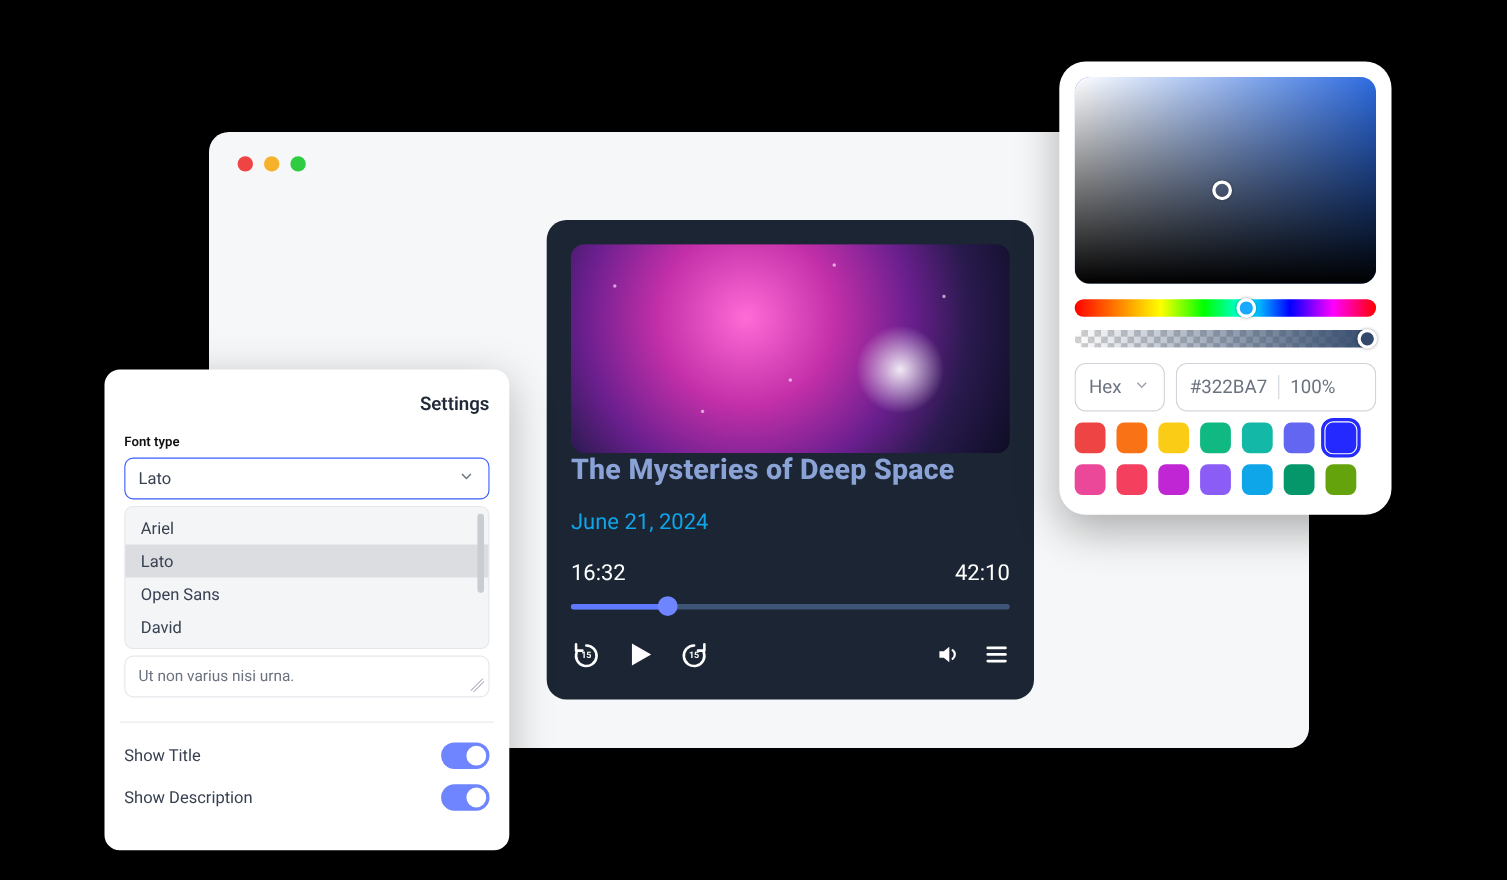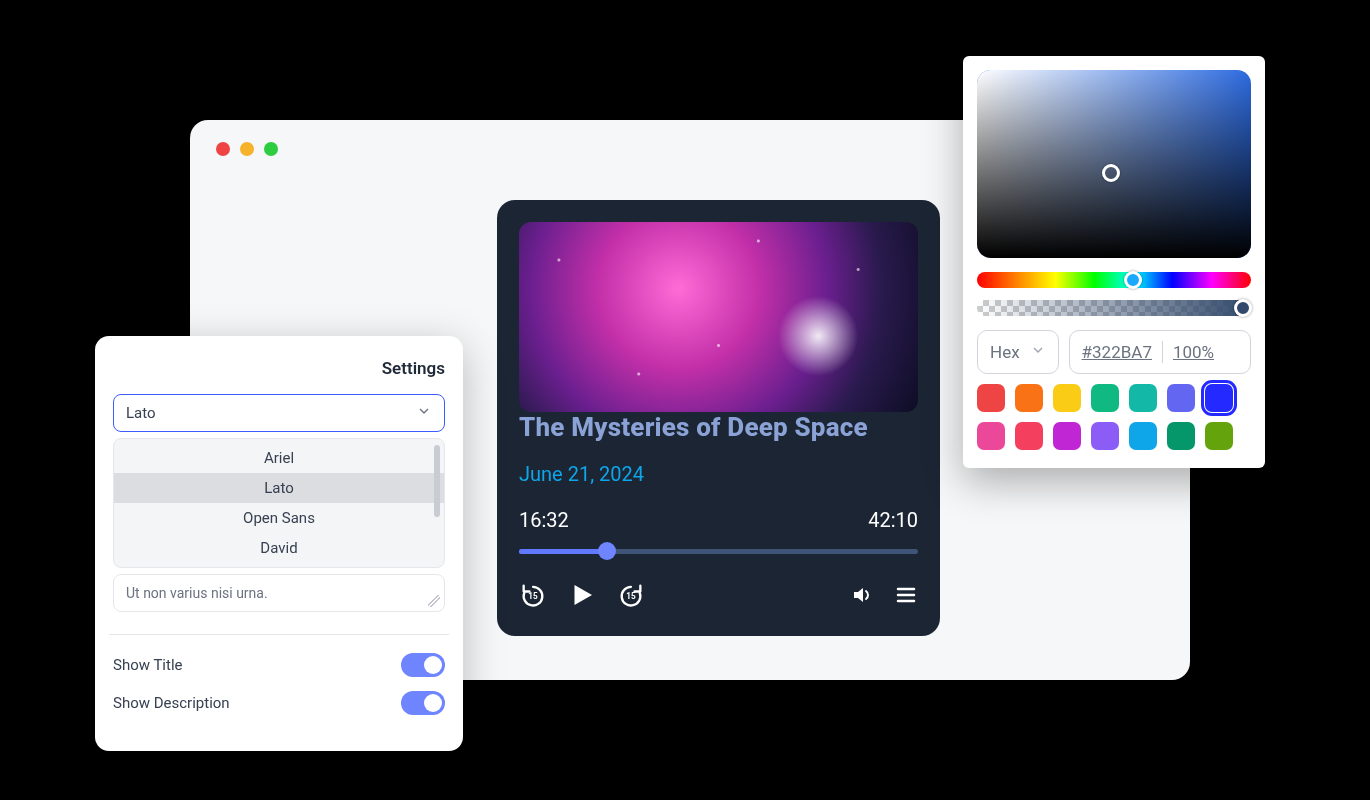--- a/index.html
+++ b/index.html
@@ -79,42 +79,42 @@
   }
   .select .chev { color:#6b7280; }
   .dropdown {
     margin-top:6px; border:1px solid #e5e7eb; border-radius:8px;
     background:#f4f5f7; padding:4px 0; position:relative;
   }
   .dropdown .scrollbar{
     position:absolute; right:4px; top:6px; width:6px; height:72px;
     background:#c9ccd3; border-radius:3px;
   }
-  .dropdown .item { padding:6px 14px; font-size:15px; color:#374151; cursor:pointer;text-align:center;}
+  .dropdown .item { padding:6px 14px; font-size:15px; color:#374151; cursor:pointer;}
   .dropdown .item.selected { background:#dcdde1; }
   .textarea {
     margin-top:6px; border:1px solid #e5e7eb; border-radius:8px;
     background:#fff; padding:10px 12px; color:#6b7280; font-size:14px;
     position:relative;
   }
   .textarea .resize{
     position:absolute; right:4px; bottom:4px; width:12px; height:12px;
     background:
       linear-gradient(135deg, transparent 0 40%, #c3c6cf 40% 48%, transparent 48% 58%, #c3c6cf 58% 66%, transparent 66%);
   }
   .divider { height:1px; background:#e5e7eb; margin:22px -4px 18px -4px;}
   .row { display:flex; align-items:center; justify-content:space-between; margin:14px 0;}
   .row span { font-size:15px; color:#374151;}
   .toggle { width:44px; height:24px; background:#6f84ff; border-radius:12px; position:relative; cursor:pointer;}
   .toggle::after{ content:""; position:absolute; right:3px; top:3px; width:18px; height:18px; background:#fff; border-radius:50%;}
 
   
   .picker {
     position:absolute; left:963px; top:56px;
-    width:302px; background:#fff; border-radius:6px;
+    width:302px; background:#fff; border-radius:24px;
     padding:14px 14px 18px 14px;
     box-shadow: 0 14px 40px rgba(0,0,0,.3);
   }
   .sv {
     width:100%; height:188px; border-radius:14px; position:relative; overflow:hidden;
   }
   .sv .base  { position:absolute; inset:0; background:#2d6be0;}
   .sv .white { position:absolute; inset:0; background:linear-gradient(90deg,#fff 0%, rgba(255,255,255,0) 100%);}
   .sv .black { position:absolute; inset:0; background:linear-gradient(180deg, rgba(0,0,0,0) 0%, #000 100%);}
   .sv .cursor{ position:absolute; width:18px; height:18px; border:3px solid #fff; border-radius:50%; transform:translate(-50%,-50%); box-shadow:0 0 2px rgba(0,0,0,.5);}
@@ -138,21 +138,21 @@
     content:""; position:absolute; inset:0; border-radius:8px;
     background:linear-gradient(90deg, rgba(50,73,107,0), #32496b);
   }
   .alpha .slider-thumb{ background:#32496b; }
   .fields{ display:flex; gap:10px; margin-top:14px;}
   .fbox{
     border:1.5px solid #d1d5db; border-radius:10px; height:44px;
     display:flex; align-items:center; padding:0 12px; color:#6b7280; font-size:17px;
   }
   .fbox.mode{ gap:10px;}
-  .fbox.value{ flex:1; gap:10px;text-decoration:underline;}
+  .fbox.value{ flex:1; gap:10px;}
   .fbox .sep{ width:1px; height:22px; background:#d1d5db;}
   .more{ margin-top:16px; color:#6b7280; font-size:15px;}
   .swatches{ display:flex; flex-wrap:wrap; gap:10px; margin-top:10px;}
   .sw{ width:28px; height:28px; border-radius:7px; cursor:pointer;}
   .sw.sel{ outline:3px solid #2329ff; outline-offset:1px;}
 </style>
 </head>
 <body>
 
 <div class="browser">
@@ -208,20 +208,21 @@
         <line x1="4" y1="6" x2="20" y2="6"></line>
           <line x1="4" y1="12" x2="20" y2="12"></line>
           <line x1="4" y1="18" x2="20" y2="18"></line>
       </svg>
     </div>
   </div>
 </div>
 
 <div class="settings">
   <h3>Settings</h3>
+  <label class="small">Font type</label>
   <div class="select">
     <span>Lato</span>
     <span class="chev">
       <svg width="16" height="16" viewBox="0 0 24 24" fill="none" stroke="currentColor" stroke-width="2">
           <path d="M6 9l6 6 6-6"></path>
         </svg>
     </span>
   </div>
   <div class="dropdown">
     <div class="scrollbar"></div>

